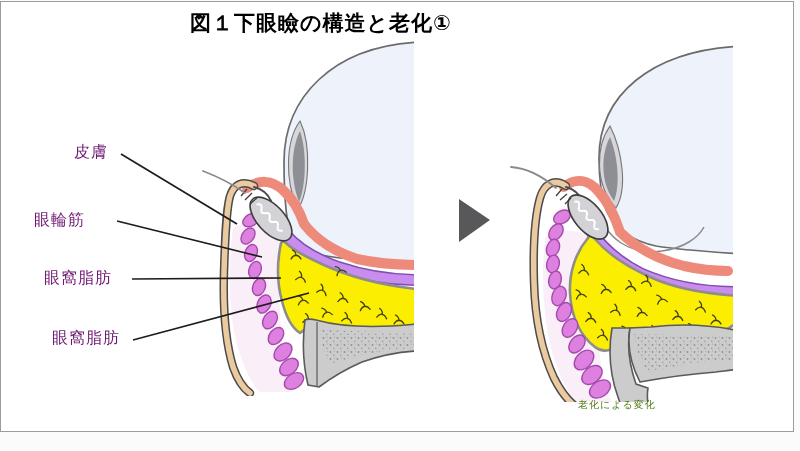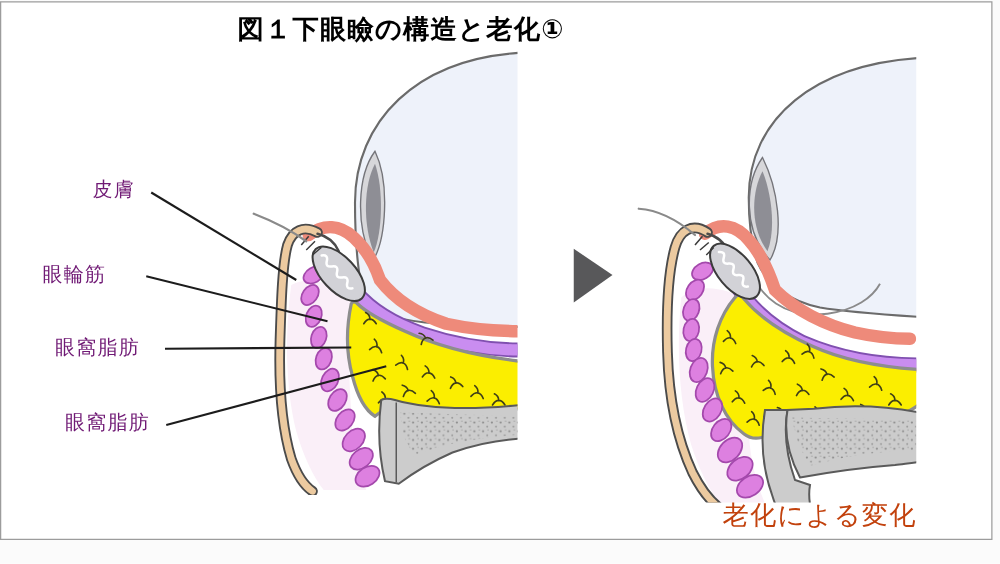--- a/index.html
+++ b/index.html
@@ -7,21 +7,21 @@
        font-family:"Liberation Sans","DejaVu Sans",sans-serif;overflow:hidden}
   .frame{position:absolute;left:0;top:1px;width:794px;height:431px;background:#fff;
          border:1px solid #9c9c9c;box-sizing:border-box}
   .ttl{position:absolute;left:190px;top:9px;width:410px;text-align:left;
        font-size:21px;font-weight:bold;color:#000;letter-spacing:1px}
   .lbl{position:absolute;font-size:16px;color:#701a75;letter-spacing:1px;white-space:nowrap}
   .lbl-skin{left:74px;top:142px}
   .lbl-muscle{left:34px;top:210px}
   .lbl-septum{left:44px;top:268px}
   .lbl-fat{left:52px;top:328px}
-  .cap{position:absolute;left:578px;top:398px;font-size:21px;color:#c2410c;letter-spacing:1px}
+  .cap{position:absolute;left:578px;top:398px;font-size:10px;color:#4d7c0f;letter-spacing:1px}
   svg.fig{position:absolute;left:0;top:0}
   .eyeg{fill:var(--eye,#eef2fa);stroke:#6b6b6b;stroke-width:1.7}
   .corO{fill:#d7d7da;stroke:#75757a;stroke-width:1.1}
   .corI{fill:#8e8e95}
   .redb{fill:none;stroke:var(--red-layer,#ee8a7a);stroke-width:10;stroke-linecap:round}
   .purpO{fill:none;stroke:var(--purple-outline,#8050b0);stroke-width:12;stroke-linecap:round}
   .purpI{fill:none;stroke:var(--purple-layer,#c98df0);stroke-width:9;stroke-linecap:round}
   .fat{fill:var(--fat,#fbee00);stroke:var(--septum-gray,#8d8d8d);stroke-width:2.6}
   .bone{fill:var(--bone,#cccccc);stroke:var(--bone-outline,#5a5a5a);stroke-width:1.6}
   .palep{fill:var(--pale-pink,#faeff8)}

